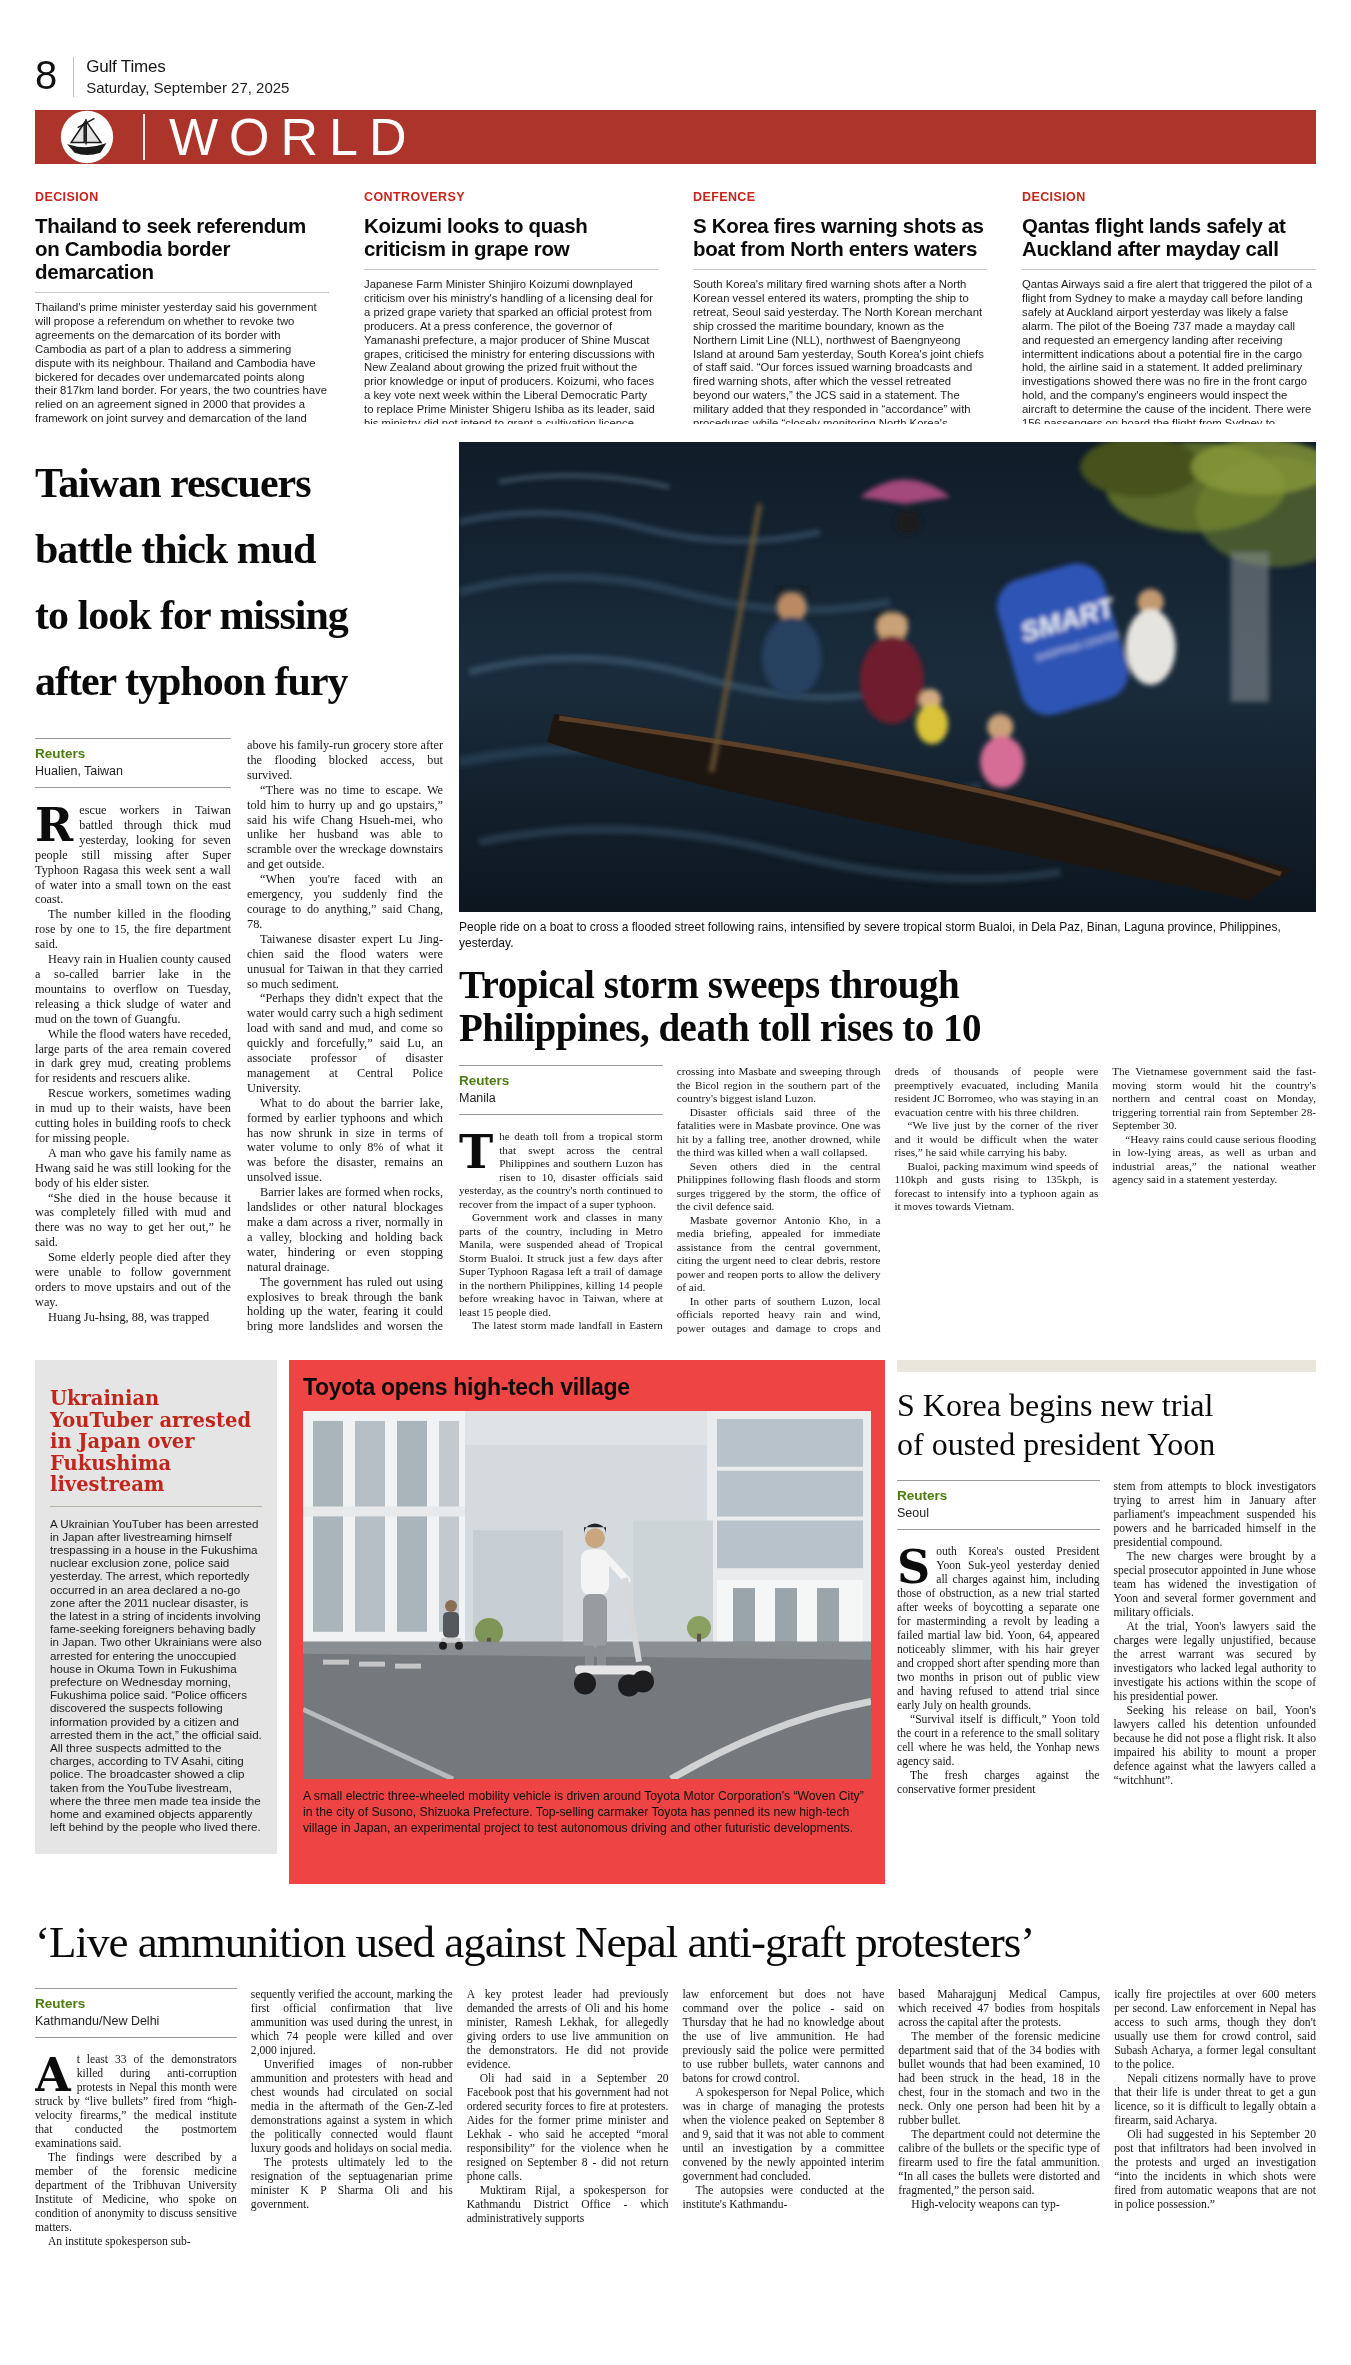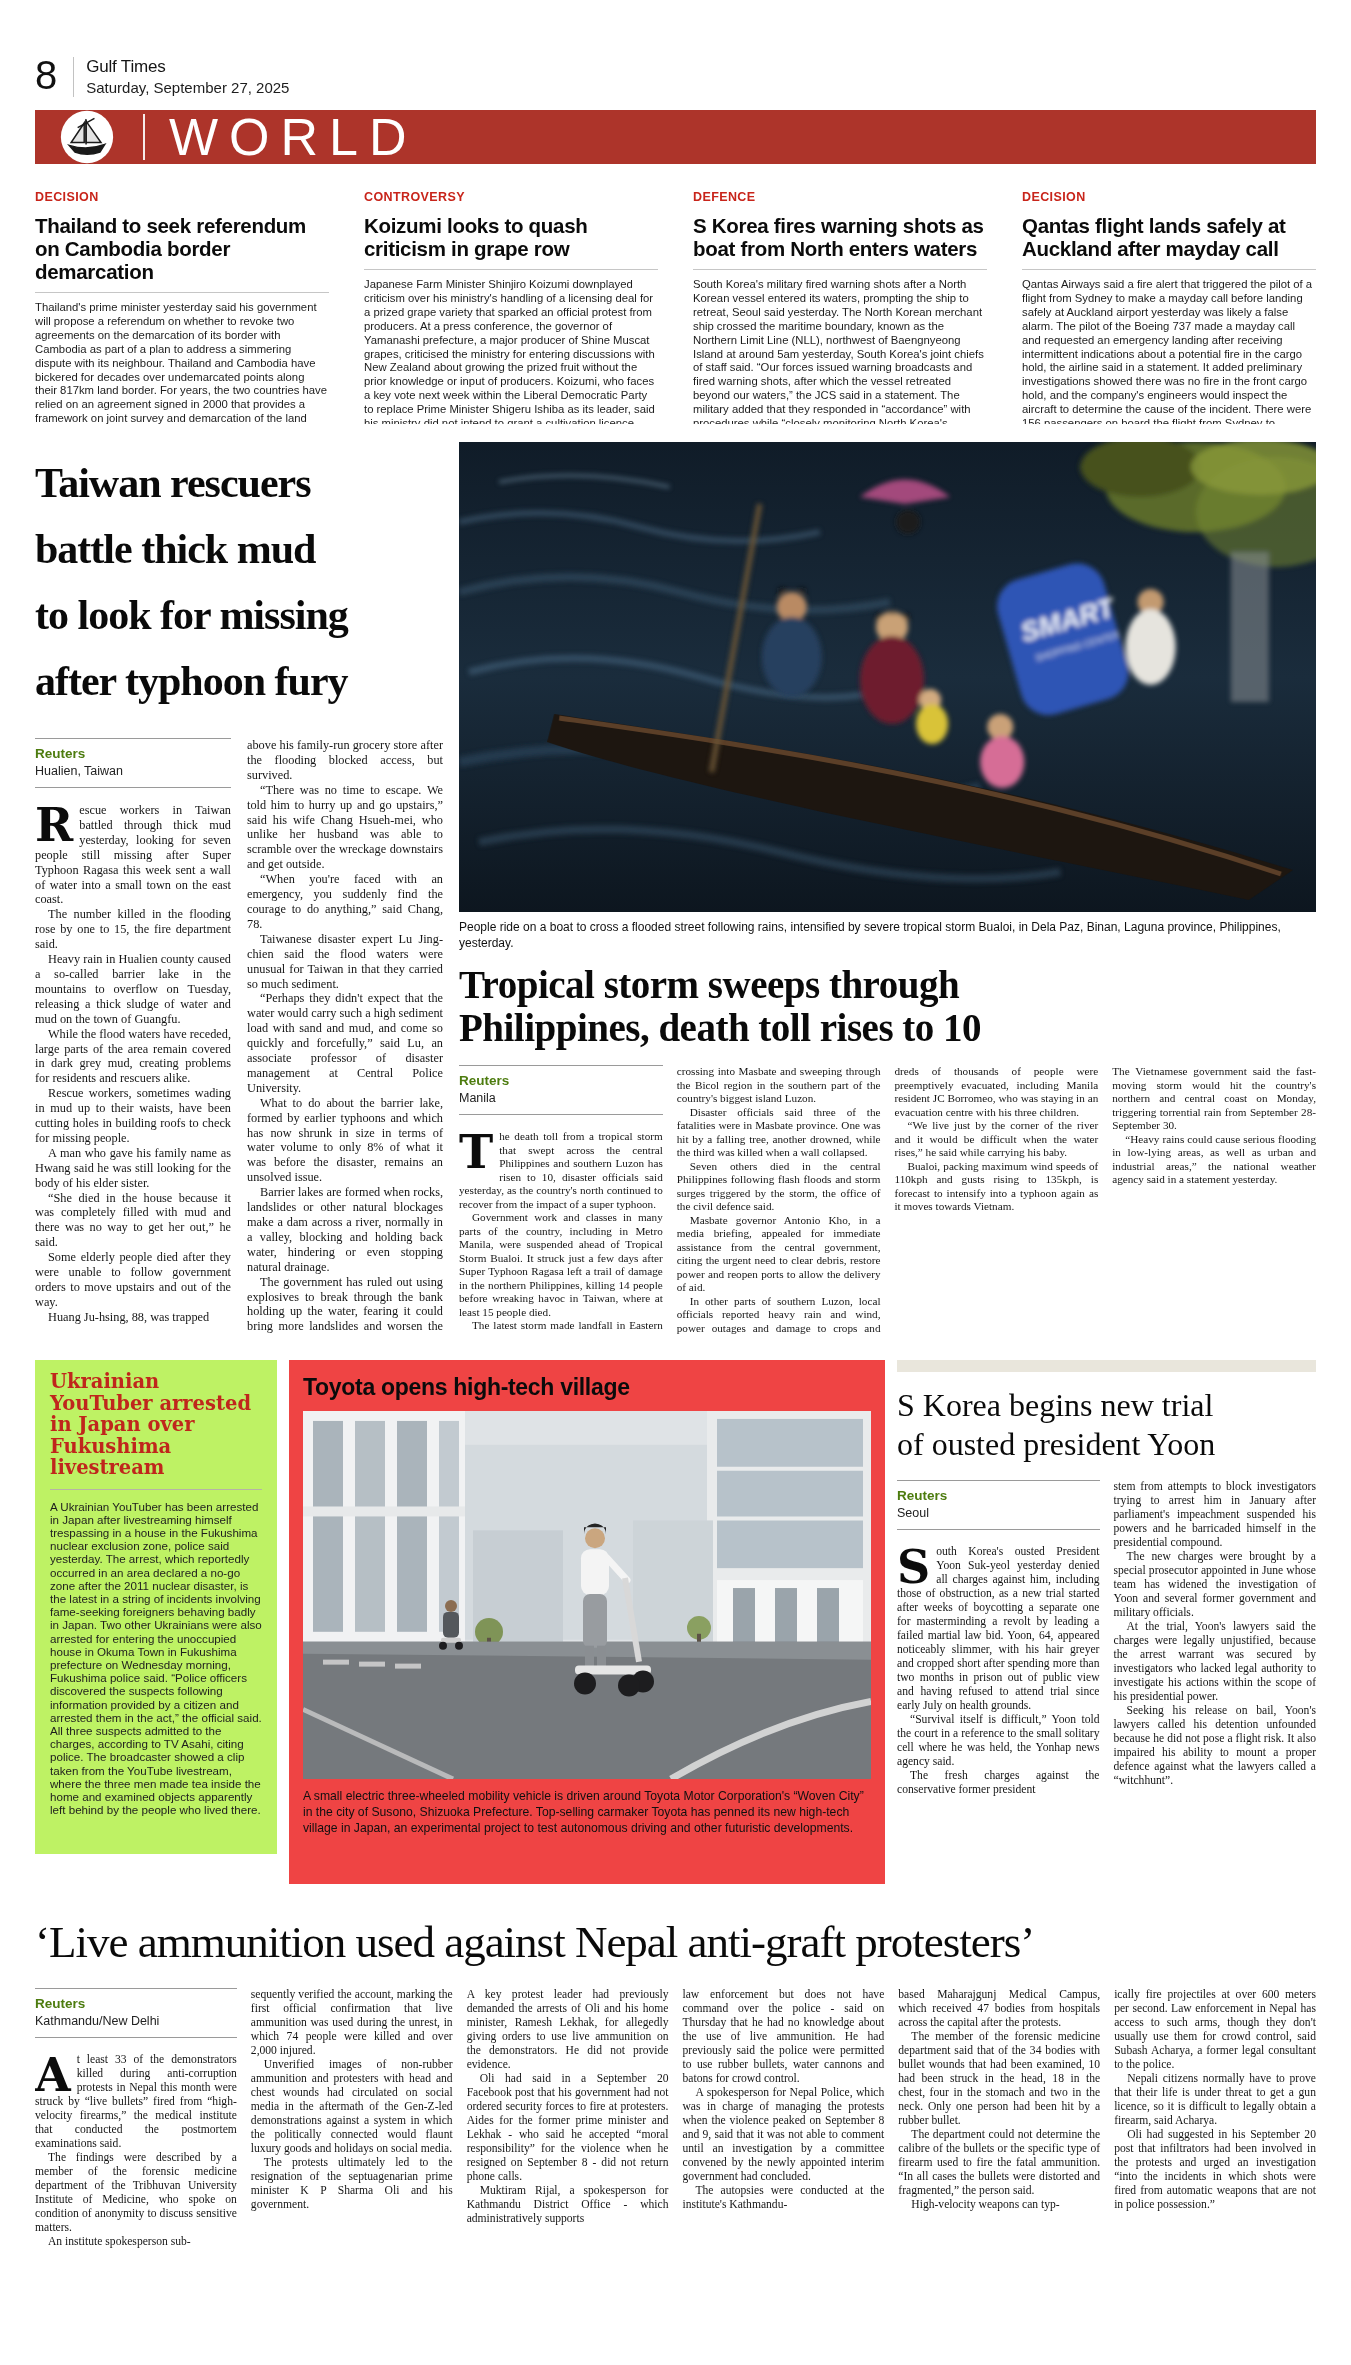--- a/index.html
+++ b/index.html
@@ -49,21 +49,21 @@
   .photo{height:470px;overflow:hidden;}
   .photo svg{display:block;width:100%;height:100%;}
   .caption{font-size:12px;line-height:15.5px;color:#101010;margin-top:8px;}
   .storm-hl{font-family:"Liberation Serif",serif;font-weight:bold;font-size:39px;line-height:43px;
             letter-spacing:-.5px;color:#0a0a0a;margin-top:12px;}
   .storm-cols{display:flex;gap:14px;margin-top:16px;flex:1;overflow:hidden;}
   .storm-cols .serif-body p{font-size:11.2px;line-height:13.5px;}
 
   
   .second-row{display:flex;gap:12px;margin-top:26px;height:532px;overflow:hidden;}
-  .sidebox{width:242px;flex:none;background:#bef264;height:494px;box-sizing:border-box;padding:11px 15px;}
+  .sidebox{width:242px;flex:none;background:#e5e5e5;height:494px;box-sizing:border-box;padding:28px 15px;}
   .sidebox-hl{font-family:"DejaVu Serif",serif;font-weight:bold;color:#c0261c;font-size:19.5px;line-height:21.5px;margin:0;}
   .sidebox-rule{height:1px;background:#b7b3a6;margin:10px 0;}
   .sidebox-body p{margin:0;font-size:11.6px;line-height:13.2px;color:#1d1d1d;}
 
   .toyota{width:596px;flex:none;background:#ef4444;height:524px;box-sizing:border-box;padding:12px 14px;}
   .toyota-hl{font-size:23px;font-weight:bold;letter-spacing:-.3px;color:#0b0b0b;margin:2px 0 10px;}
   .tphoto{height:368px;overflow:hidden;}
   .tphoto svg{display:block;width:100%;height:100%;}
   .toyota .caption{font-size:12.2px;line-height:15.8px;margin-top:10px;}
 

